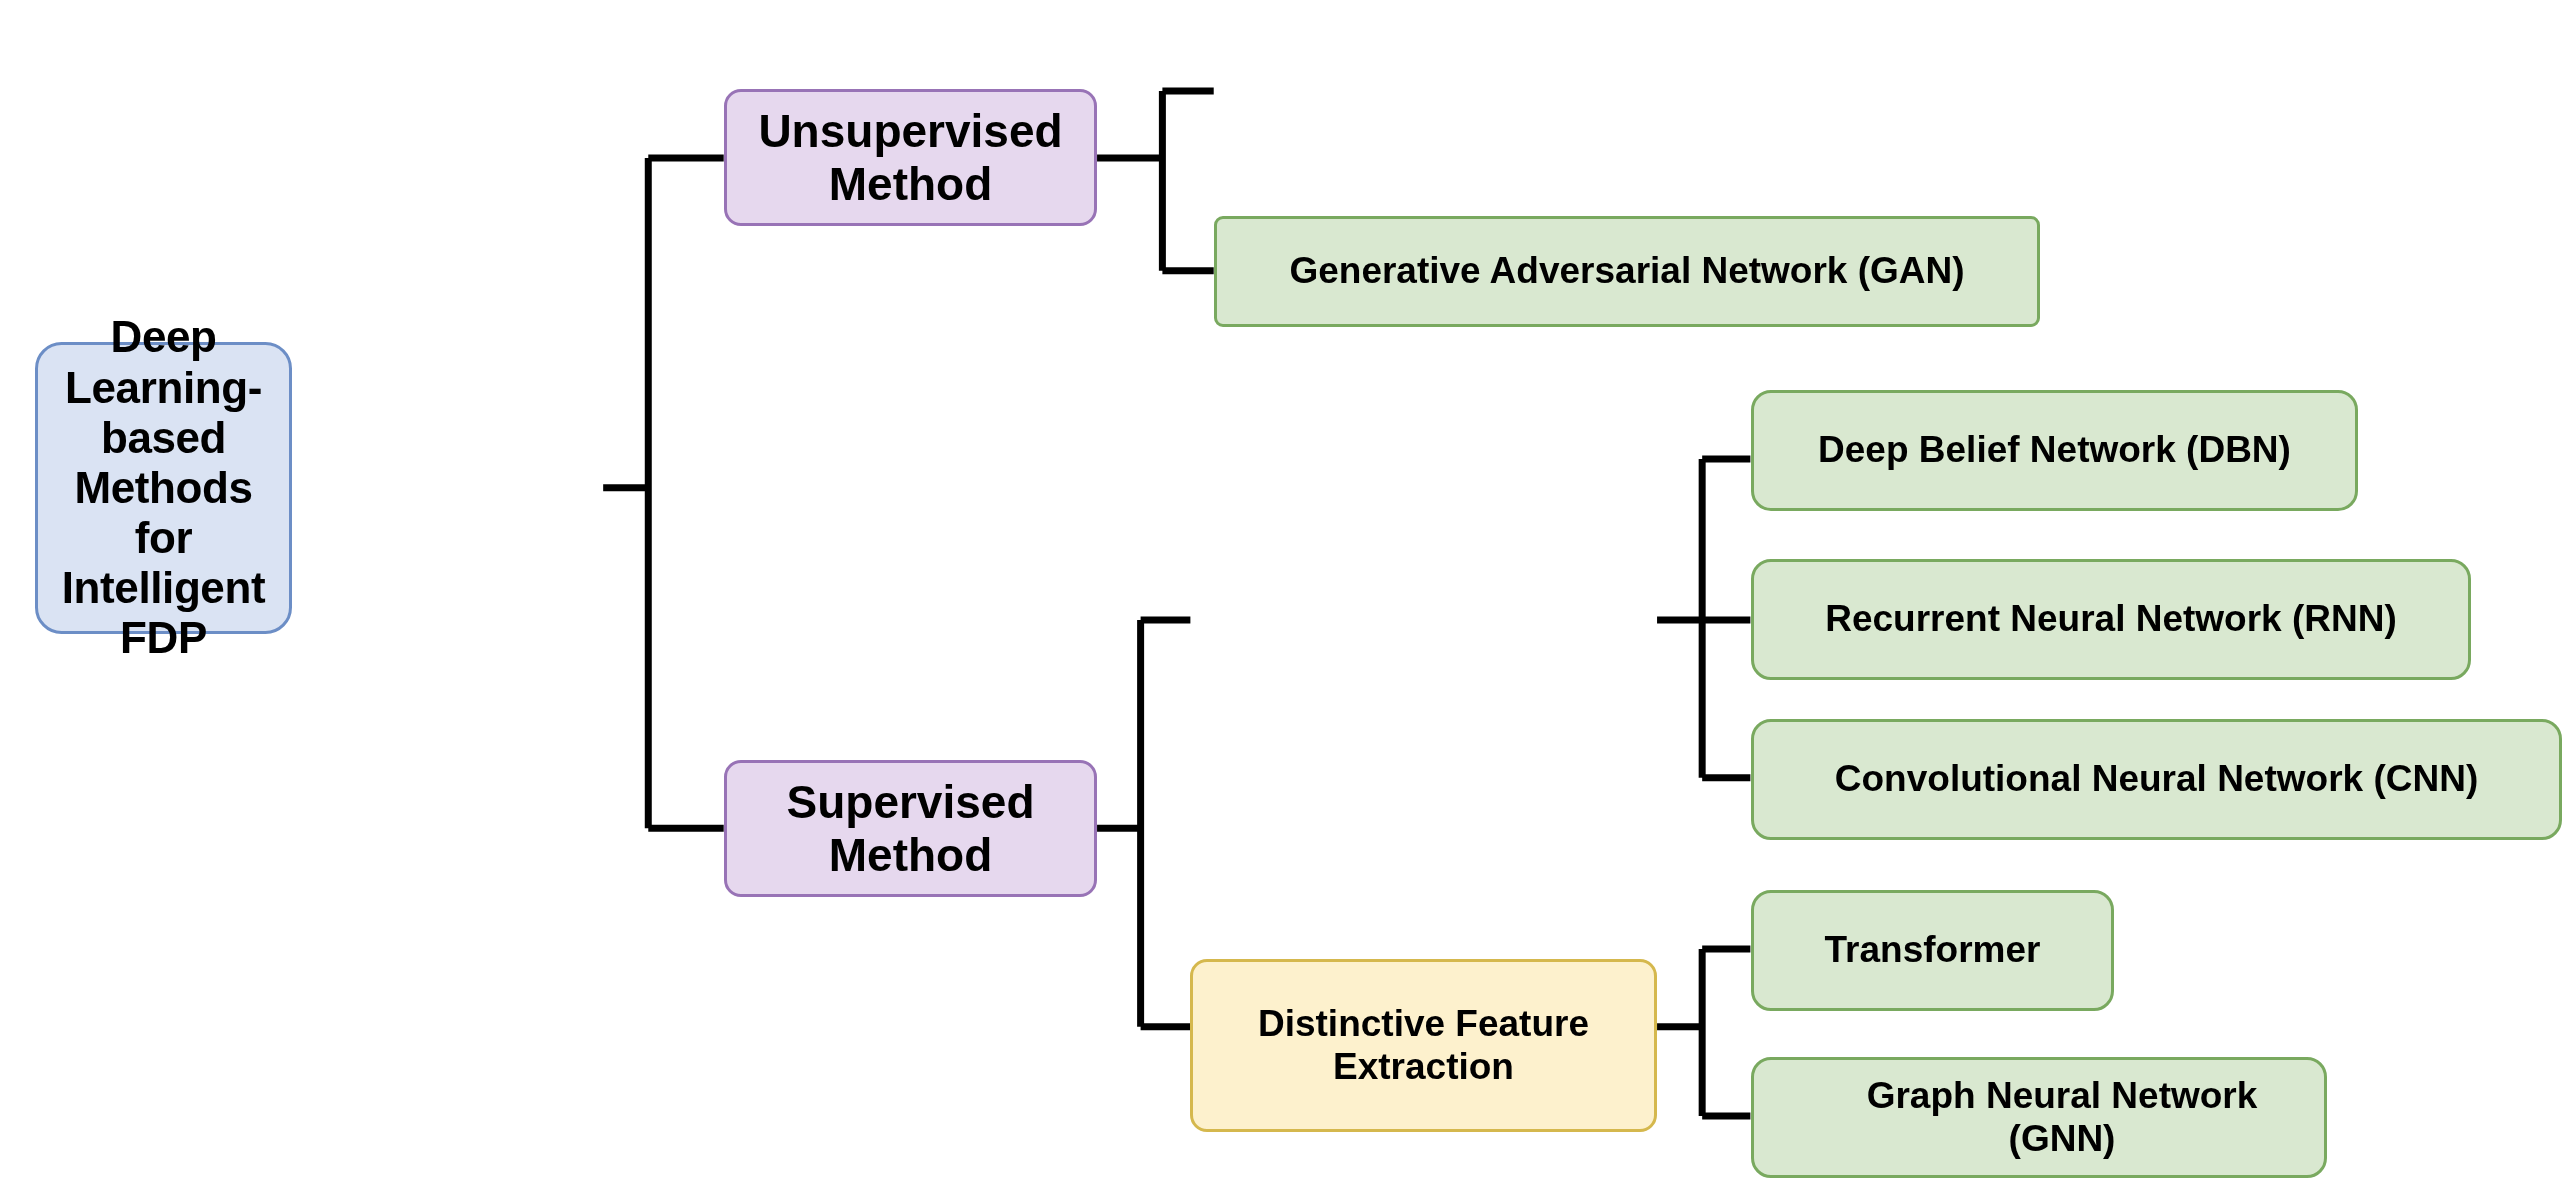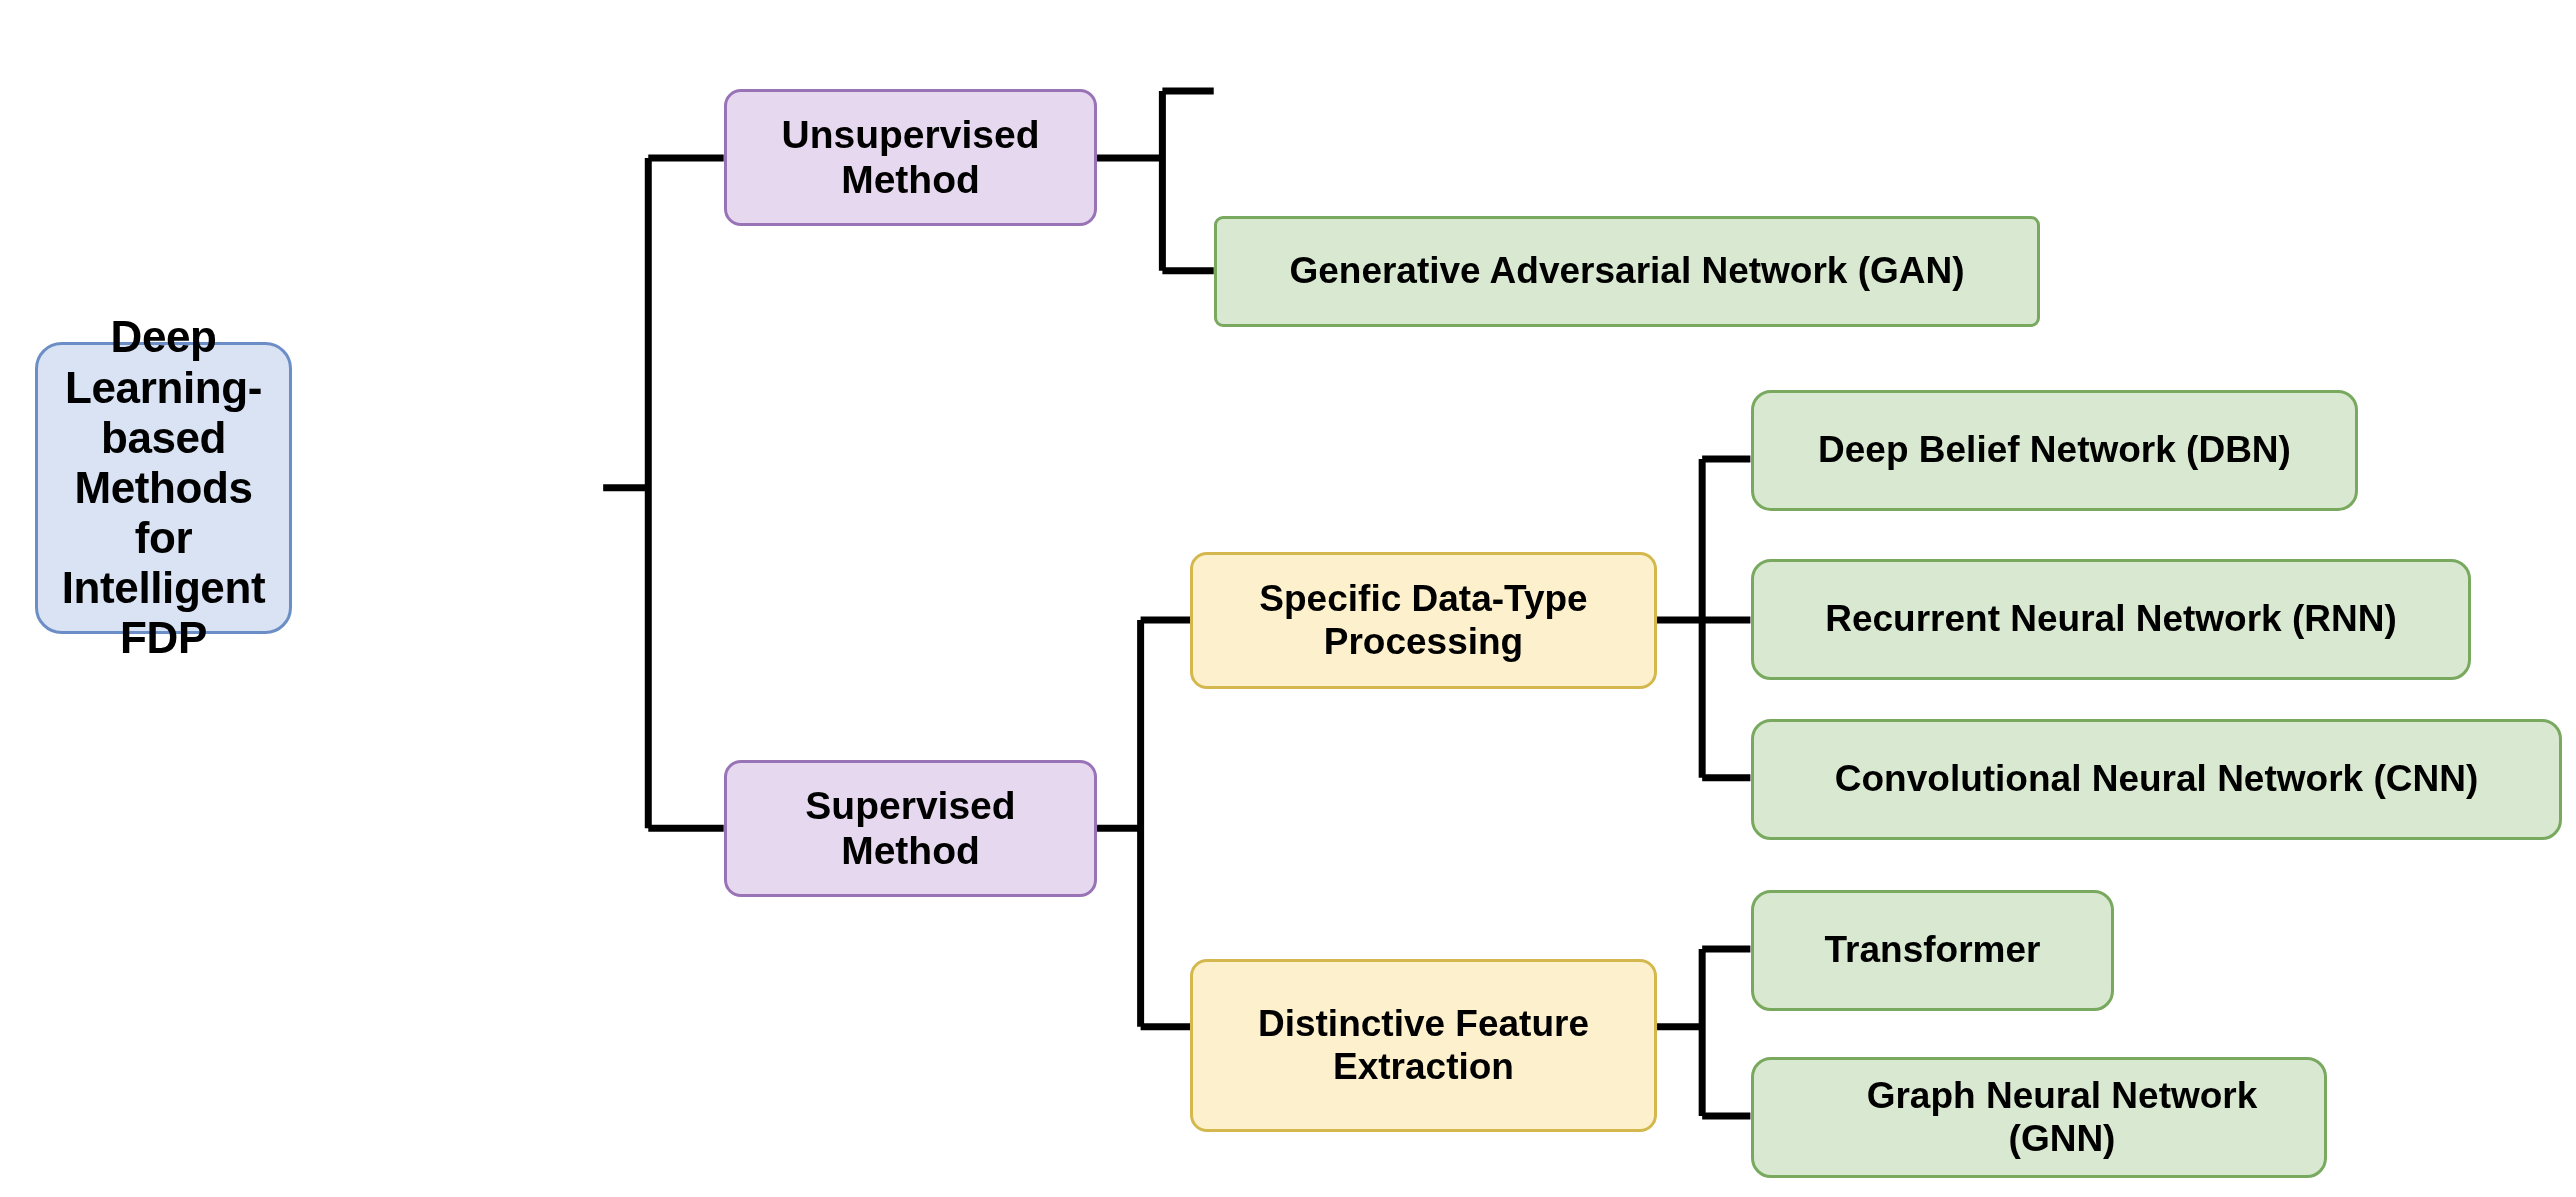--- a/index.html
+++ b/index.html
@@ -42,21 +42,21 @@
     border-width: 3.9px;
     border-radius: 26.5px;
     font-size: 44px;
     letter-spacing: -0.4px;
   }
   .node-cat {
     background: #e6d8ee;
     border-color: #9873b6;
     border-width: 3.9px;
     border-radius: 17px;
-    font-size: 39px;
+    font-size: 46px;
   }
   .node-sub {
     background: #fdf1cd;
     border-color: #d5b84d;
     border-width: 3.9px;
     border-radius: 17px;
     font-size: 37px;
   }
   .node-leaf {
     background: #d9e8d0;
@@ -116,24 +116,20 @@
   <div class="node node-cat" style="left:724px; top:89px; width:373px; height:137px;">
     <span class="node-inner">Unsupervised
 Method</span>
   </div>
 
   <div class="node node-cat" style="left:724px; top:760px; width:373px; height:137px;align-items:center;">
     <span class="node-inner">Supervised
 Method</span>
   </div>
 
-  <div class="node node-sub" style="left:1190px; top:552px; width:467px; height:137px;">
-    <span class="node-inner">Specific Data-Type
-Processing</span>
-  </div>
 
   <div class="node node-sub" style="left:1190px; top:959px; width:467px; height:173px;">
     <span class="node-inner">Distinctive Feature
 Extraction</span>
   </div>
 
 
   <div class="node node-leaf" style="left:1214px; top:216px; width:826px; height:111px;border-radius:9px;">
     <span class="node-inner">Generative Adversarial Network (GAN)</span>
   </div>

